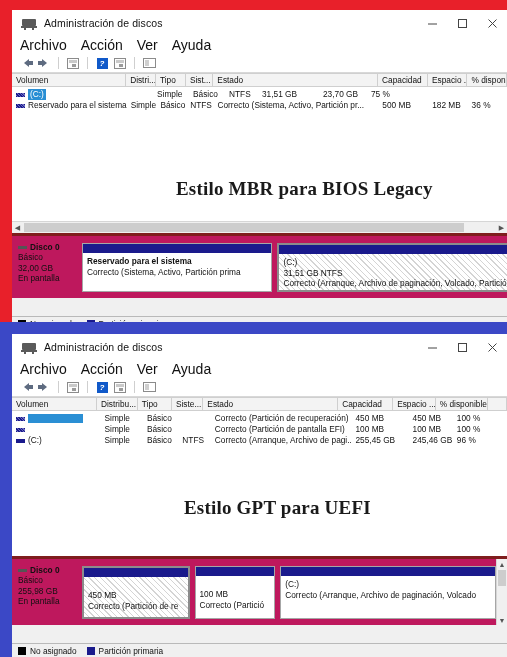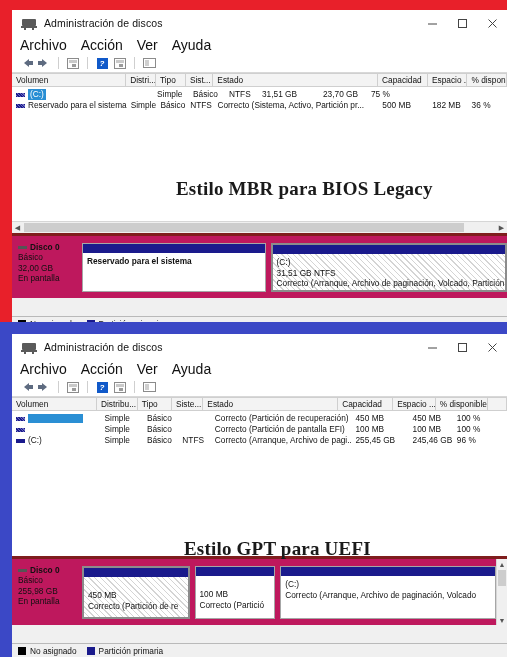--- a/index.html
+++ b/index.html
@@ -98,21 +98,21 @@
   .lg-tx{font-size:8.3px;color:#111;margin-right:6px;}
 
   
   .statusbar{height:14px;background:#f0f0f0;border-top:1px solid #d0d0d0;display:flex;}
   .sb-cell{border-right:1px solid #d8d8d8;}
 
   
   .caption{position:absolute;font-family:"Liberation Serif", serif;font-weight:bold;color:#1a1a1a;
            font-size:19px;white-space:nowrap;letter-spacing:.2px;}
   .cap-mbr{left:176px;top:178px;}
-  .cap-gpt{left:184px;top:538px;}
+  .cap-gpt{left:184px;top:497px;}
 </style>
 </head>
 <body>
 
 <div class="canvas">
 
   <div class="frame frame-mbr">
     <div class="win win-mbr">
 
       <div class="titlebar">
@@ -232,20 +232,21 @@
             </div>
           <div class="dl">Básico</div>
           <div class="dl">32,00 GB</div>
           <div class="dl">En pantalla</div>
         </div>
         <div class="gright">
           <div class="part" style="flex:100">
             <i class="pcap"></i>
             <div class="pbody">
               <div class="pl b">Reservado para el sistema</div>
+              <div class="pl">Correcto (Sistema, Activo, Partición prima</div>
             </div>
           </div>
           <div class="part hatched sel" style="flex:128">
             <i class="pcap"></i>
             <div class="pbody">
               <div class="pl">(C:)</div>
               <div class="pl">31,51 GB NTFS</div>
               <div class="pl">Correcto (Arranque, Archivo de paginación, Volcado, Partición primaria</div>
             </div>
           </div>

